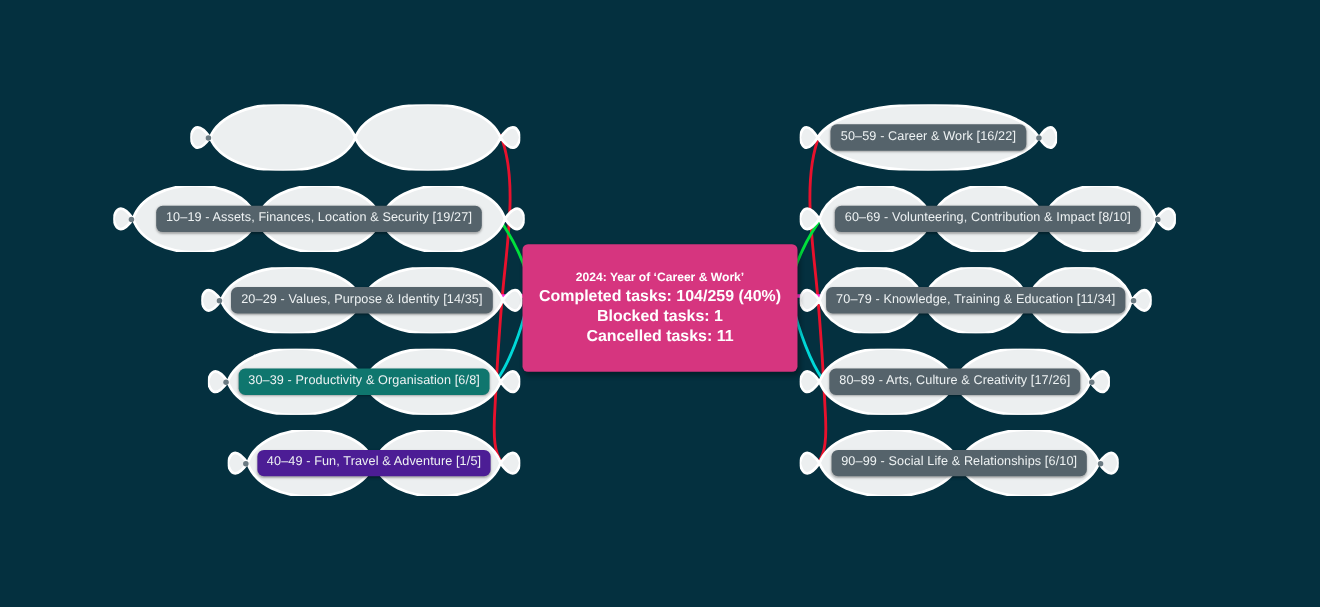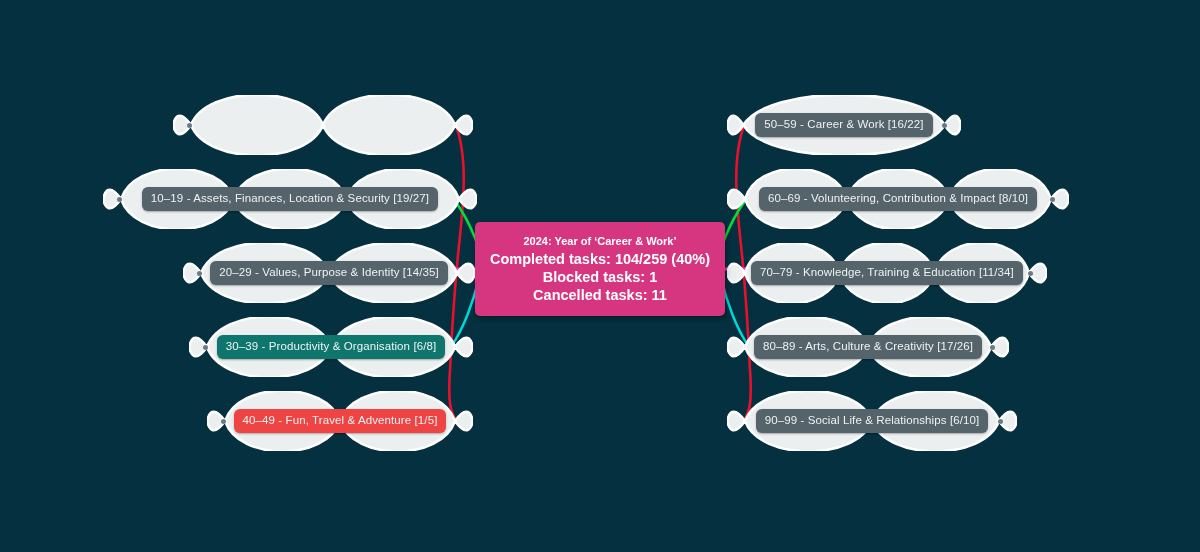--- a/index.html
+++ b/index.html
@@ -62,21 +62,21 @@
   }
   .node.left .bullet { left: 14px; }
   .node.right .bullet { right: 14px; }
 
   #center {
     position: absolute;
     z-index: 3;
     left: 475px;
     top: 222px;
     width: 250px;
-    height: 94px;
+    height: 116px;
     background: #d6357f;
     border-radius: 5px;
     box-shadow: 2px 3px 5px rgba(0,0,0,0.33);
     display: flex;
     flex-direction: column;
     align-items: center;
     justify-content: center;
     color: #ffffff;
     text-align: center;
   }
@@ -134,21 +134,21 @@
           <path d="M 18,30 C 32.879999999999995,-10.5 127.12,-10.5 142,30 C 156.88,-10.5 251.12,-10.5 266,30 C 277.7,13.5 282.2,22.5 284,30 C 282.2,37.5 277.7,46.5 266,30 C 251.12,70.5 156.88,70.5 142,30 C 127.12,70.5 32.879999999999995,70.5 18,30 C 6.3,46.5 1.8,37.5 0,30 C 1.8,22.5 6.3,13.5 18,30 Z" fill="#eceff0" stroke="#ffffff" stroke-width="2.5" stroke-linejoin="round"></path>
         </svg>
         <div class="bullet" style="background: rgb(107, 122, 130);"></div>
         <div class="nodelabel" style="background: #0f766e; color: rgb(238, 242, 243);">30–39 - Productivity &amp; Organisation [6/8]</div>
       </div>
       <div class="node left" style="left: 207px; top: 391px; width: 266px; height: 60px;">
         <svg class="cloudwrap" viewBox="0 0 266 60" preserveAspectRatio="none">
           <path d="M 18,30 C 31.799999999999997,-10.5 119.2,-10.5 133,30 C 146.8,-10.5 234.2,-10.5 248,30 C 259.7,13.5 264.2,22.5 266,30 C 264.2,37.5 259.7,46.5 248,30 C 234.2,70.5 146.8,70.5 133,30 C 119.2,70.5 31.799999999999997,70.5 18,30 C 6.3,46.5 1.8,37.5 0,30 C 1.8,22.5 6.3,13.5 18,30 Z" fill="#eceff0" stroke="#ffffff" stroke-width="2.5" stroke-linejoin="round"></path>
         </svg>
         <div class="bullet" style="background: rgb(107, 122, 130);"></div>
-        <div class="nodelabel" style="background: #ef4444; color: rgb(238, 242, 243);">40–49 - Fun, Travel &amp; Adventure [1/5]</div>
+        <div class="nodelabel" style="background: #4c1d95; color: rgb(238, 242, 243);">40–49 - Fun, Travel &amp; Adventure [1/5]</div>
       </div>
       <div class="node right" style="left: 727px; top: 95px; width: 234px; height: 60px;">
         <svg class="cloudwrap" viewBox="0 0 234 60" preserveAspectRatio="none">
           <path d="M 16.380000000000003,30 C 40.528800000000004,-10.5 193.4712,-10.5 217.62,30 C 228.267,13.5 232.362,22.5 234,30 C 232.362,37.5 228.267,46.5 217.62,30 C 193.4712,70.5 40.528800000000004,70.5 16.380000000000003,30 C 5.7330000000000005,46.5 1.6380000000000003,37.5 0,30 C 1.6380000000000003,22.5 5.7330000000000005,13.5 16.380000000000003,30 Z" fill="#eceff0" stroke="#ffffff" stroke-width="2.5" stroke-linejoin="round"></path>
         </svg>
         <div class="bullet" style="background: rgb(107, 122, 130);"></div>
         <div class="nodelabel" style="background: rgb(85, 99, 107); color: rgb(238, 242, 243);">50–59 - Career &amp; Work [16/22]</div>
       </div>
       <div class="node right" style="left: 727px; top: 169px; width: 342px; height: 60px;">
         <svg class="cloudwrap" viewBox="0 0 342 60" preserveAspectRatio="none">

